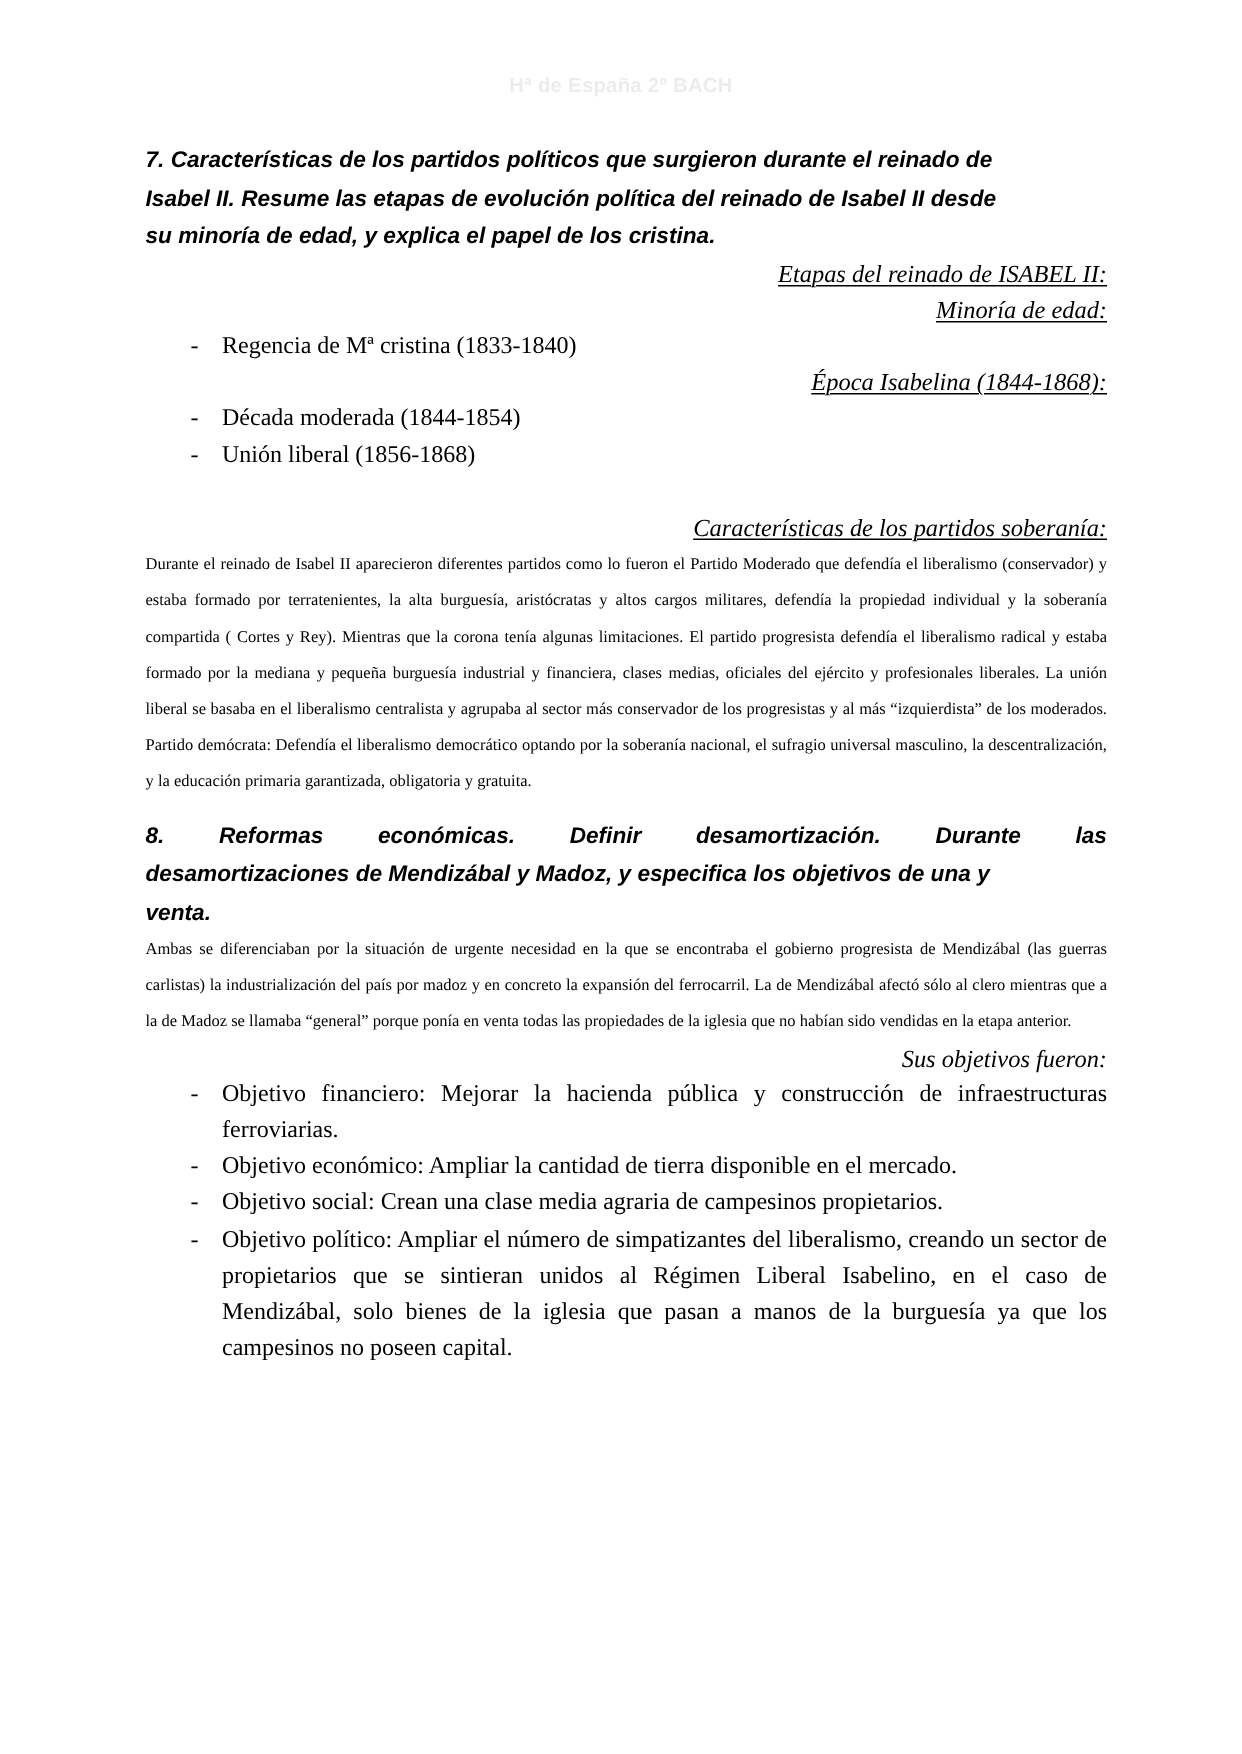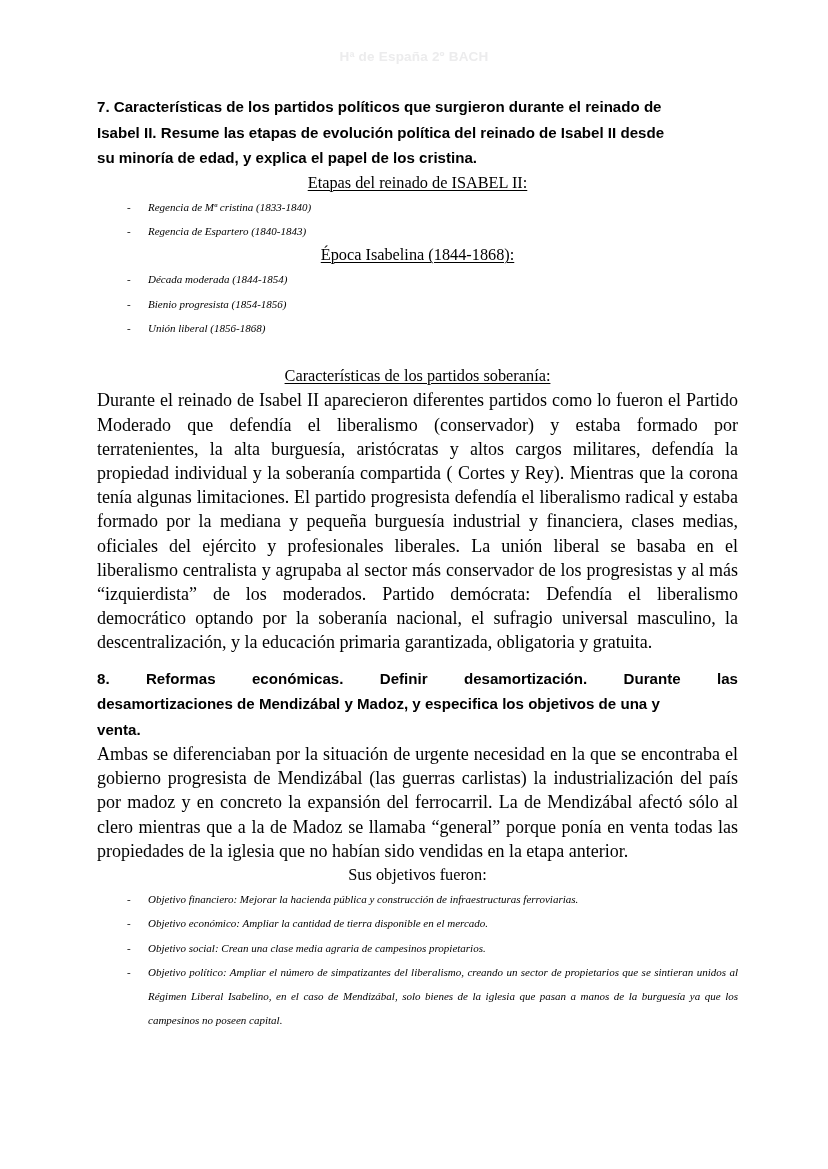--- a/index.html
+++ b/index.html
@@ -42,63 +42,64 @@
   
   .section-heading {
     font-family: "Liberation Sans", "DejaVu Sans", sans-serif;
     font-weight: bold;
     font-size: 15.1px;
     line-height: 25.5px;
     color: #000000;
     text-align: justify;
     text-justify: inter-word;
     margin: 0;
+    font-style: italic;
   }
   
   .jline {
     display: flex;
     justify-content: space-between;
     width: 100%;
   }
   
   .body-text {
-    font-size: 18px;
+    font-size: 11px;
     line-height: 24.2px;
     text-align: justify;
     text-justify: inter-word;
     margin: 0;
     hyphens: none;
   }
   .plain-line {
     font-size: 16.3px;
     line-height: 24.2px;
     margin: 0;
-    text-align: center;
+    text-align: right;
     white-space: nowrap;
+    font-style: italic;
   }
   .underlined {
     text-decoration: underline;
     text-underline-offset: 1.5px;
     text-decoration-thickness: 1px;
   }
   
   ul.dash-list {
     list-style: none;
     margin: 0;
     padding: 0;
   }
   ul.dash-list > li {
     position: relative;
     padding-left: 51px;
-    font-size: 11px;
+    font-size: 16px;
     line-height: 24.2px;
     text-align: justify;
     text-justify: inter-word;
     margin: 0;
-    font-style: italic;
   }
   ul.dash-list > li::before {
     content: "-";
     position: absolute;
     left: 30px;
     top: 0;
   }
   ul.dash-list.tight > li {
     text-align: left;
   }
@@ -119,31 +120,30 @@
   <div class="content">
 
     <div class="section-heading">
       <div class="line">7. Características de los partidos políticos que surgieron durante el reinado de</div>
       <div class="line">Isabel II. Resume las etapas de evolución política del reinado de Isabel II desde</div>
       <div class="line">su minoría de edad, y explica el papel de los cristina.</div>
     </div>
 
     <div class="plain-line underlined">Etapas del reinado de ISABEL II:</div>
 
+    <div class="plain-line underlined">Minoría de edad:</div>
 
     <ul class="dash-list tight">
       <li>Regencia de Mª cristina (1833-1840)</li>
-      <li>Regencia de Espartero (1840-1843)</li>
     </ul>
 
     <div class="plain-line underlined">Época Isabelina (1844-1868):</div>
 
     <ul class="dash-list tight">
       <li>Década moderada (1844-1854)</li>
-      <li>Bienio progresista (1854-1856)</li>
       <li>Unión liberal (1856-1868)</li>
     </ul>
 
     <div class="gap-line"></div>
 
     <div class="plain-line underlined">Características de los partidos soberanía:</div>
 
     <p class="body-text">Durante el reinado de Isabel II aparecieron diferentes partidos como lo fueron el Partido Moderado que defendía el liberalismo (conservador) y estaba formado por terratenientes, la alta burguesía, aristócratas y altos cargos militares, defendía la propiedad individual y la soberanía compartida ( Cortes y Rey). Mientras que la corona tenía algunas limitaciones. El partido progresista defendía el liberalismo radical y estaba formado por la mediana y pequeña burguesía industrial y financiera, clases medias, oficiales del ejército y profesionales liberales. La unión liberal se basaba en el liberalismo centralista y agrupaba al sector más conservador de los progresistas y al más “izquierdista” de los moderados. Partido demócrata: Defendía el liberalismo democrático optando por la soberanía nacional, el sufragio universal masculino, la descentralización, y la educación primaria garantizada, obligatoria y gratuita.</p>
 
     <div class="gap-small"></div>

